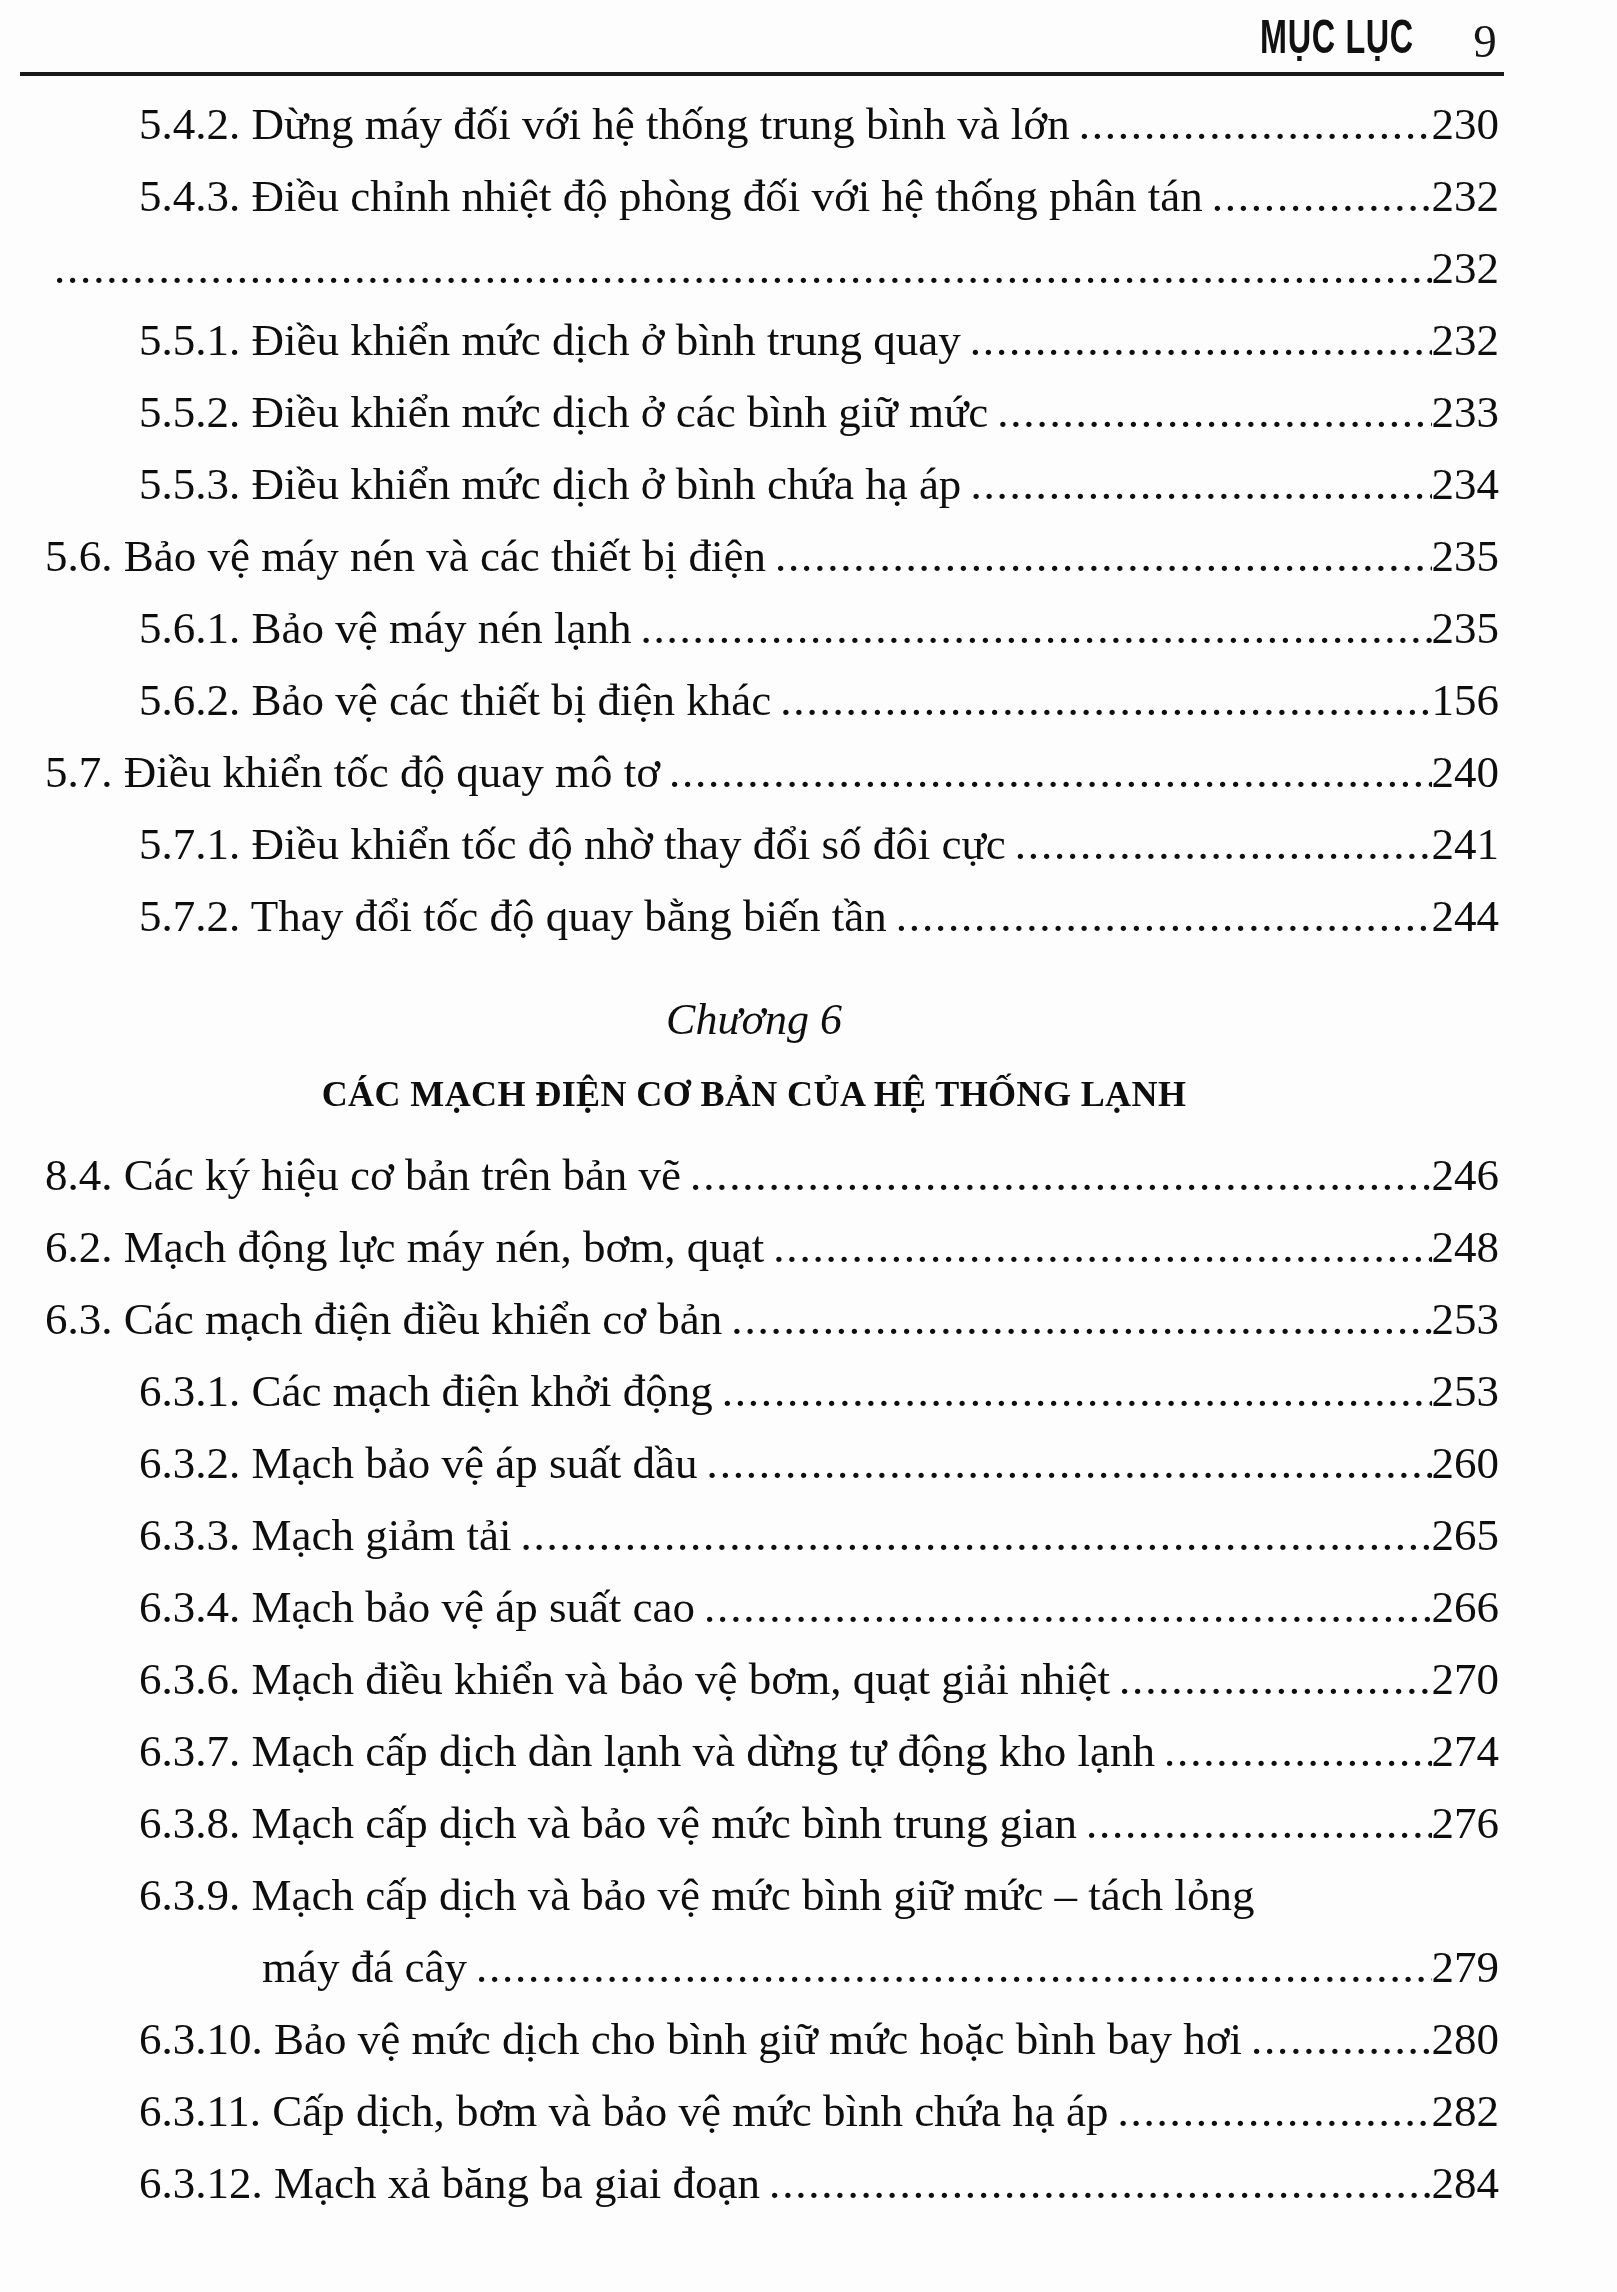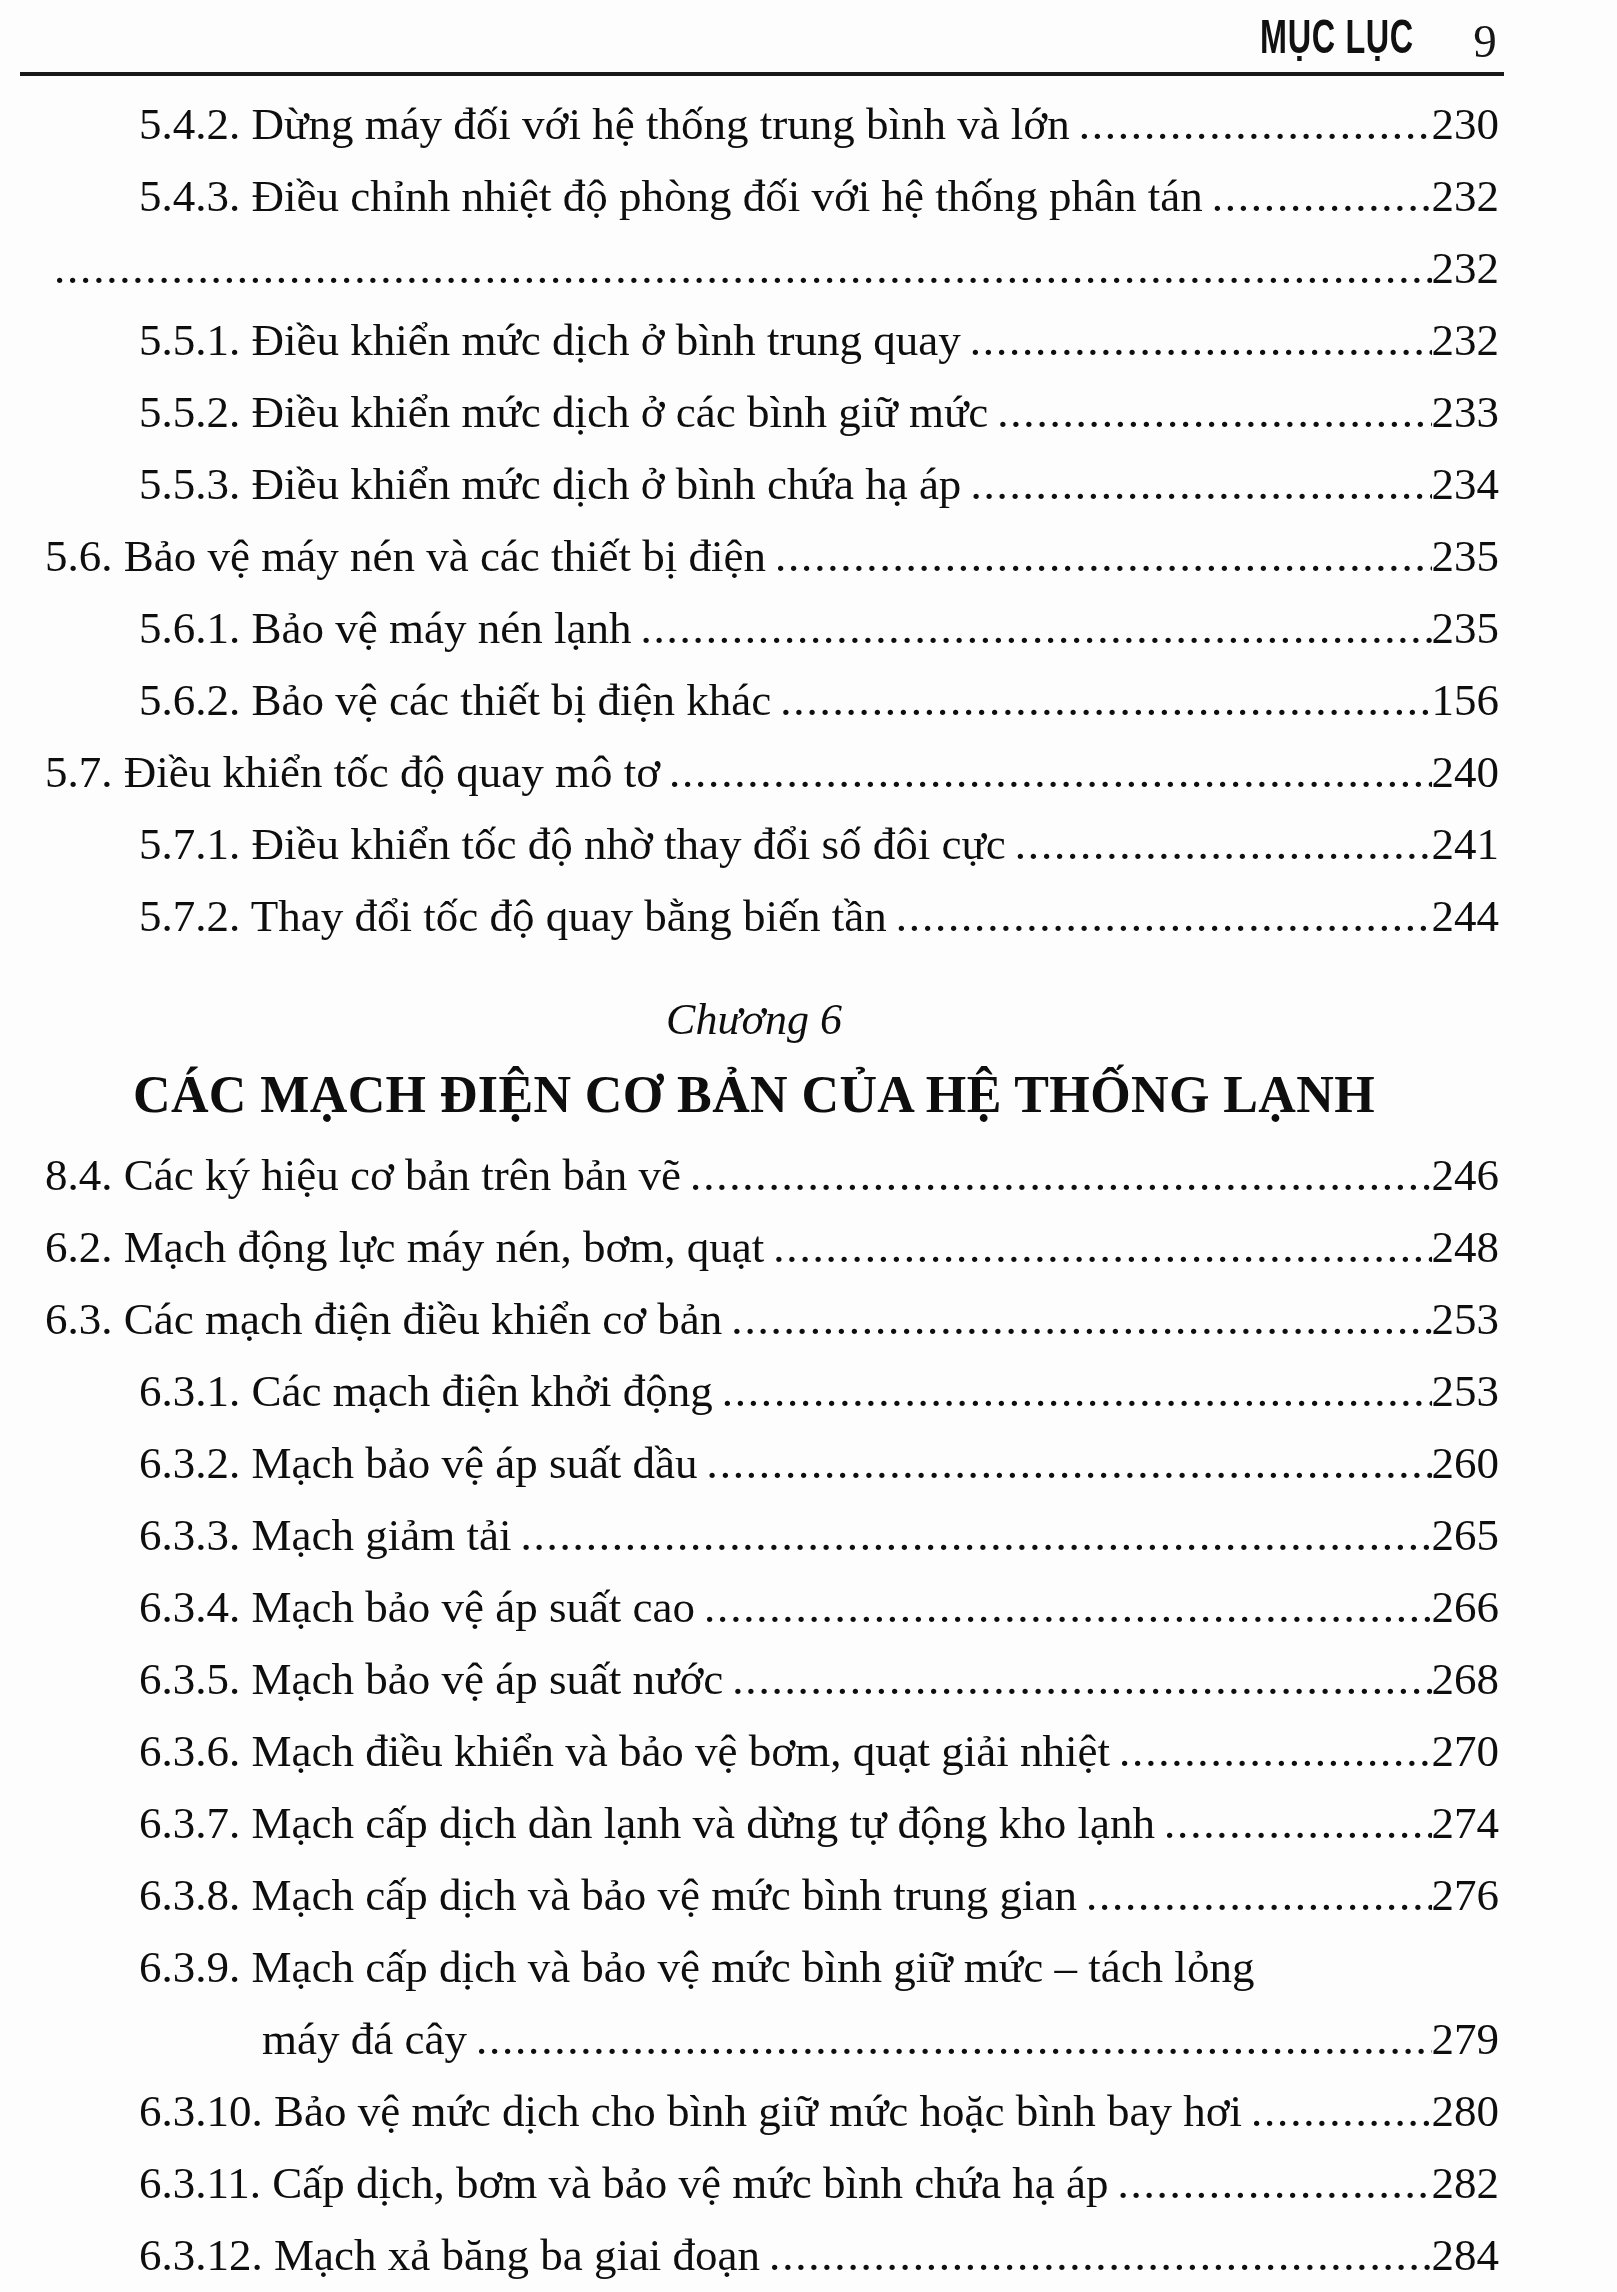--- a/index.html
+++ b/index.html
@@ -77,21 +77,21 @@
     margin-top: 32px;
     margin-bottom: 5.4px;
   }
   .chapter-kicker {
     font-style: italic;
     font-size: 44px;
     line-height: 72px;
   }
   .chapter-title {
     font-weight: 700;
-    font-size: 52px;
+    font-size: 36px;
     line-height: 77px;
     letter-spacing: 0.4px;
   }
 </style>
 </head>
 <body>
 
 <header class="page-header">
   <span class="header-title">MỤC LỤC</span>
   <span class="header-pagenum">9</span>
@@ -195,25 +195,20 @@
         <span class="label">6.3.3. Mạch giảm tải</span>
         <span class="leader"></span>
         <span class="pagenum">265</span>
       </div>
       <div class="row lvl2">
         <span class="label">6.3.4. Mạch bảo vệ áp suất cao</span>
         <span class="leader"></span>
         <span class="pagenum">266</span>
       </div>
       <div class="row lvl2">
-        <span class="label">6.3.5. Mạch bảo vệ áp suất nước</span>
-        <span class="leader"></span>
-        <span class="pagenum">268</span>
-      </div>
-      <div class="row lvl2">
         <span class="label">6.3.6. Mạch điều khiển và bảo vệ bơm, quạt giải nhiệt</span>
         <span class="leader"></span>
         <span class="pagenum">270</span>
       </div>
       <div class="row lvl2">
         <span class="label">6.3.7. Mạch cấp dịch dàn lạnh và dừng tự động kho lạnh</span>
         <span class="leader"></span>
         <span class="pagenum">274</span>
       </div>
       <div class="row lvl2">

